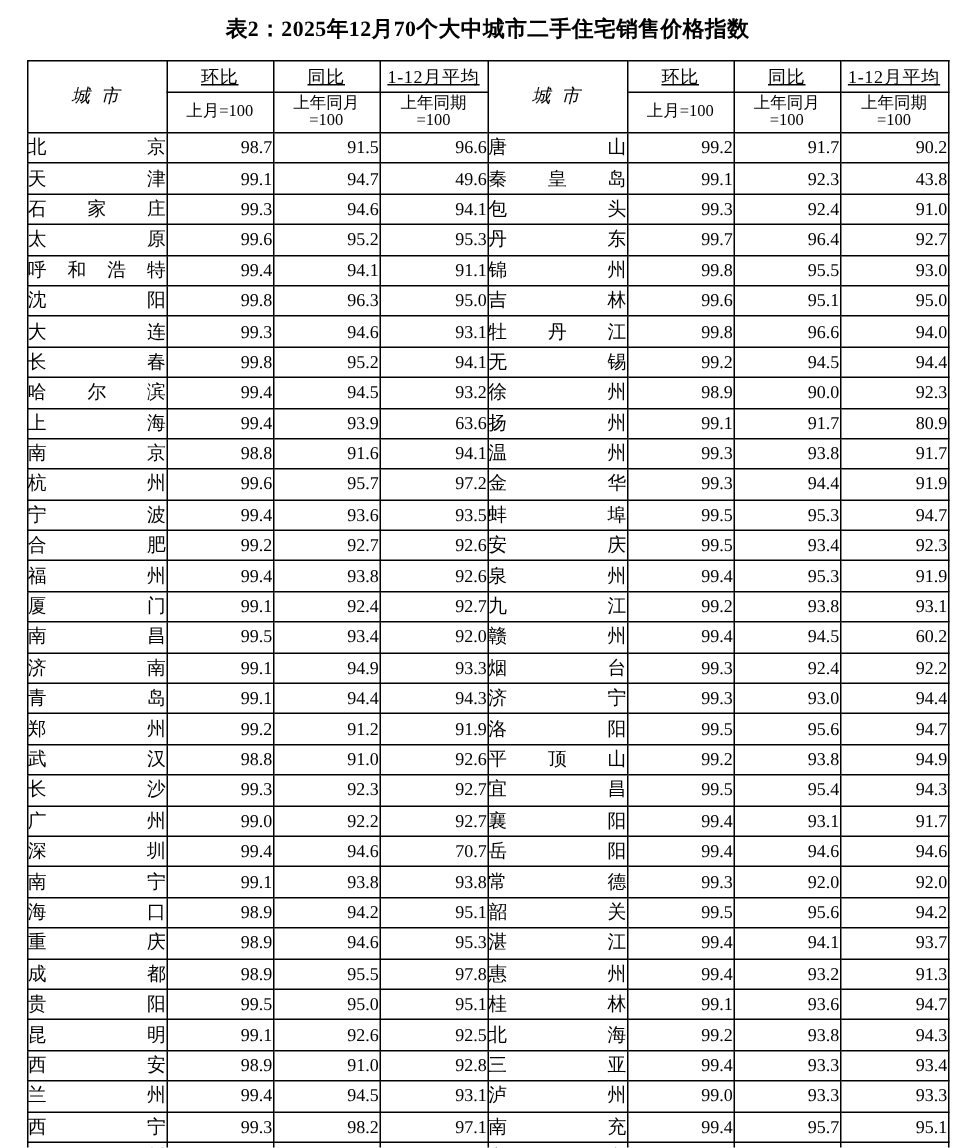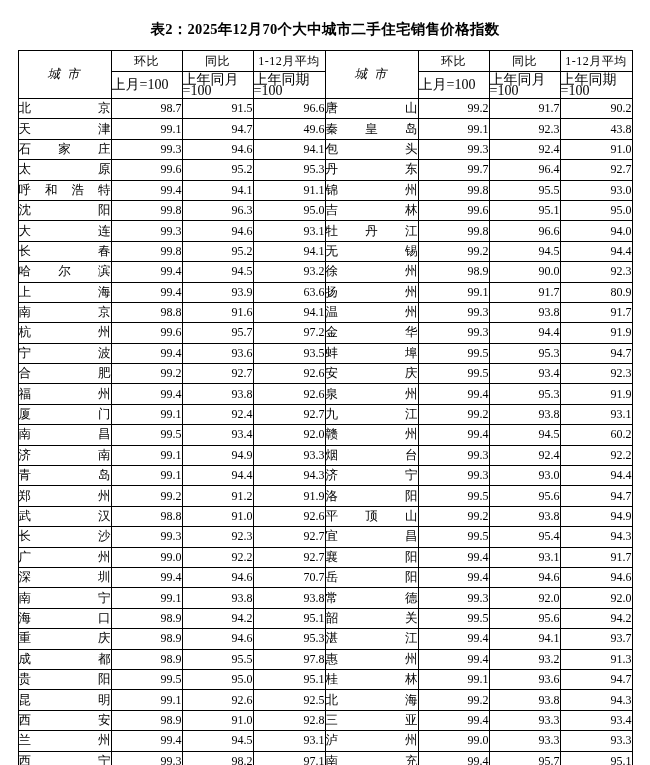--- a/index.html
+++ b/index.html
@@ -19,21 +19,21 @@
     height: 765px;
     position: relative;
     box-sizing: border-box;
     padding: 0;
   }
   .doc-title {
     text-align: center;
     font-weight: bold;
     font-size: 14.5px;
     letter-spacing: 0.3px;
-    padding-top: 20px;
+    padding-top: 10px;
     padding-bottom: 11px;
     font-family: "Liberation Serif", "DejaVu Serif", serif;
   }
   table.main {
     border-collapse: collapse;
     margin: 0 auto;
     width: 614px;
     table-layout: fixed;
     font-size: 12px;
   }
@@ -50,25 +50,26 @@
     letter-spacing: 2px;
     height: 46px;
     font-style: italic;
   }
   .hdr-top {
     text-align: center;
     vertical-align: middle;
     font-size: 12px;
     height: 20px;
     letter-spacing: 0.5px;
+    text-decoration: underline;
   }
   .hdr-sub {
-    text-align: left;
+    text-align: center;
     vertical-align: middle;
-    font-size: 14px;
+    font-size: 11px;
     line-height: 11.5px;
     height: 26px;
     padding: 1px 0;
   }
   
   .city {
     font-size: 12.5px;
     height: 19.4px;
     padding: 0 7px;
     text-align: justify;

